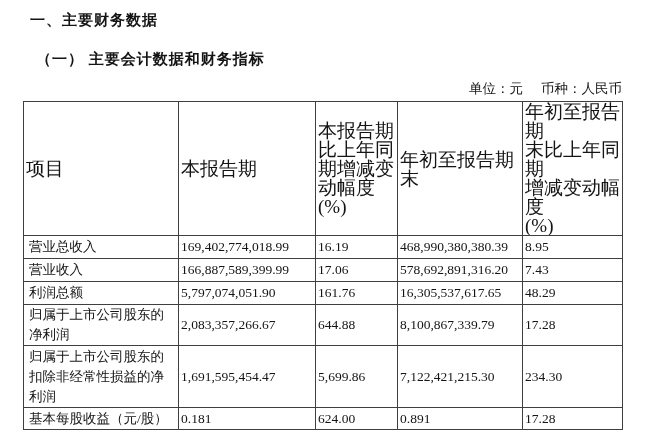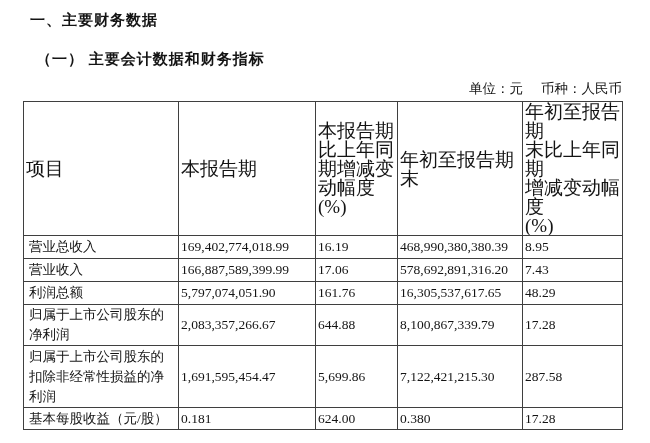--- a/index.html
+++ b/index.html
@@ -114,25 +114,25 @@
       <td class="num">8,100,867,339.79</td>
       <td class="num">17.28</td>
     </tr>
     <tr class="r5">
       <td class="lbl">归属于上市公司股东的
 扣除非经常性损益的净
 利润</td>
       <td class="num">1,691,595,454.47</td>
       <td class="num">5,699.86</td>
       <td class="num">7,122,421,215.30</td>
-      <td class="num">287.58</td>
+      <td class="num">234.30</td>
     </tr>
     <tr class="r7">
       <td class="lbl">基本每股收益（元/股）</td>
       <td class="num">0.181</td>
       <td class="num">624.00</td>
-      <td class="num">0.380</td>
+      <td class="num">0.891</td>
       <td class="num">17.28</td>
     </tr>
   </tbody>
 </table>
 
 <div class="page-footer">1 / 11</div>
 
 </body></html>

